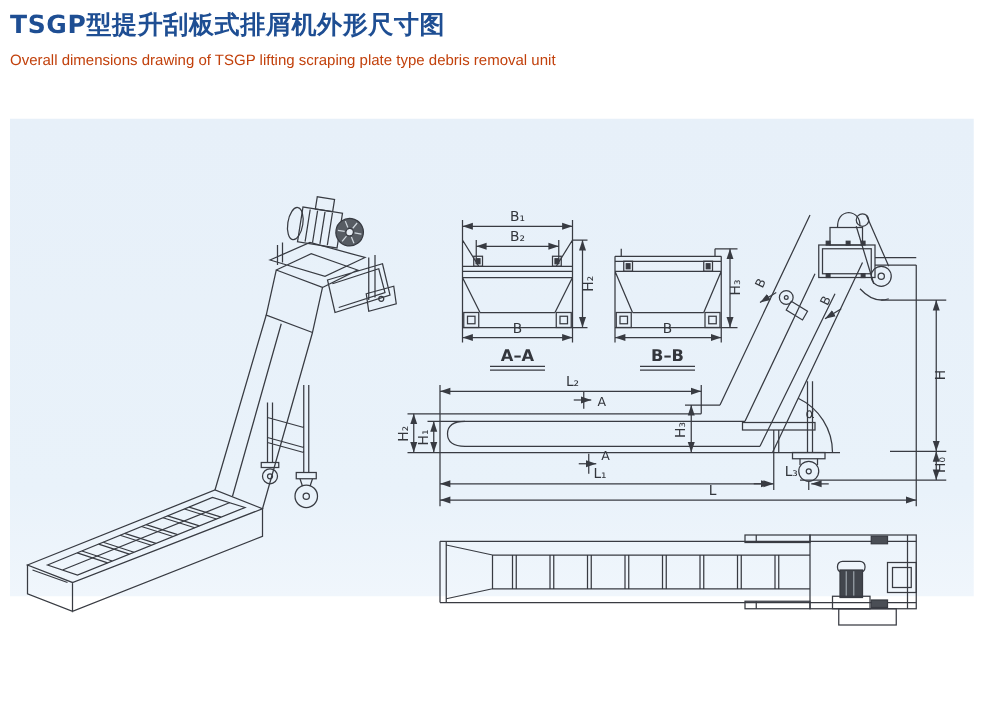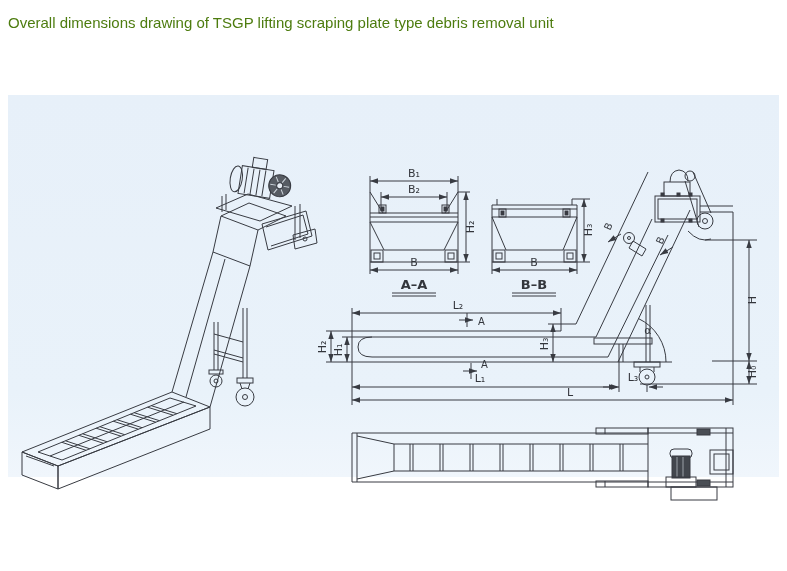--- a/index.html
+++ b/index.html
@@ -1,34 +1,35 @@
 <!DOCTYPE html>
 <html><head>
 <meta charset="utf-8">
 <style>
   html,body{margin:0;padding:0;background:#fff}
   body{width:787px;height:571px;position:relative;overflow:hidden;
        font-family:"Liberation Sans",sans-serif}
   .header{position:absolute;left:8px;top:6px}
   .title-zh{font-size:20px;font-weight:bold;color:#1e4e93;
             font-family:"DejaVu Sans",sans-serif;letter-spacing:.5px}
-  .title-en{font-size:15px;color:#4d7c0f;margin-top:8px;
+  .title-en{font-size:12px;color:#c2410c;margin-top:8px;
             font-family:"Liberation Sans",sans-serif}
   .panel{position:absolute;left:8px;top:95px;width:771px;height:382px;
          background:linear-gradient(180deg,#e7f0f9 0%,#e9f2fa 78%,#f0f6fc 100%)}
   svg{display:block}
   text{fill:#33363c;font-family:"DejaVu Sans",sans-serif}
   .dim{font-size:11px}
   .sec{font-size:13px;font-weight:bold}
   .small{font-size:10px}
 </style>
 </head>
 <body>
 
 <div class="header">
+  <div class="title-zh">TSGP型提升刮板式排屑机外形尺寸图</div>
   <div class="title-en">Overall dimensions drawing of TSGP lifting scraping plate type debris removal unit</div>
 </div>
 
 <div class="panel">
 <svg width="771" height="468" viewBox="8 95 771 468">
   <defs>
     <marker id="ar" viewBox="0 0 10 8" refX="9.5" refY="4" markerWidth="9" markerHeight="7" orient="auto-start-reverse">
       <path d="M0,0.8 L9.5,4 L0,7.2 Z" fill="#383b42"></path>
     </marker>
   </defs>

